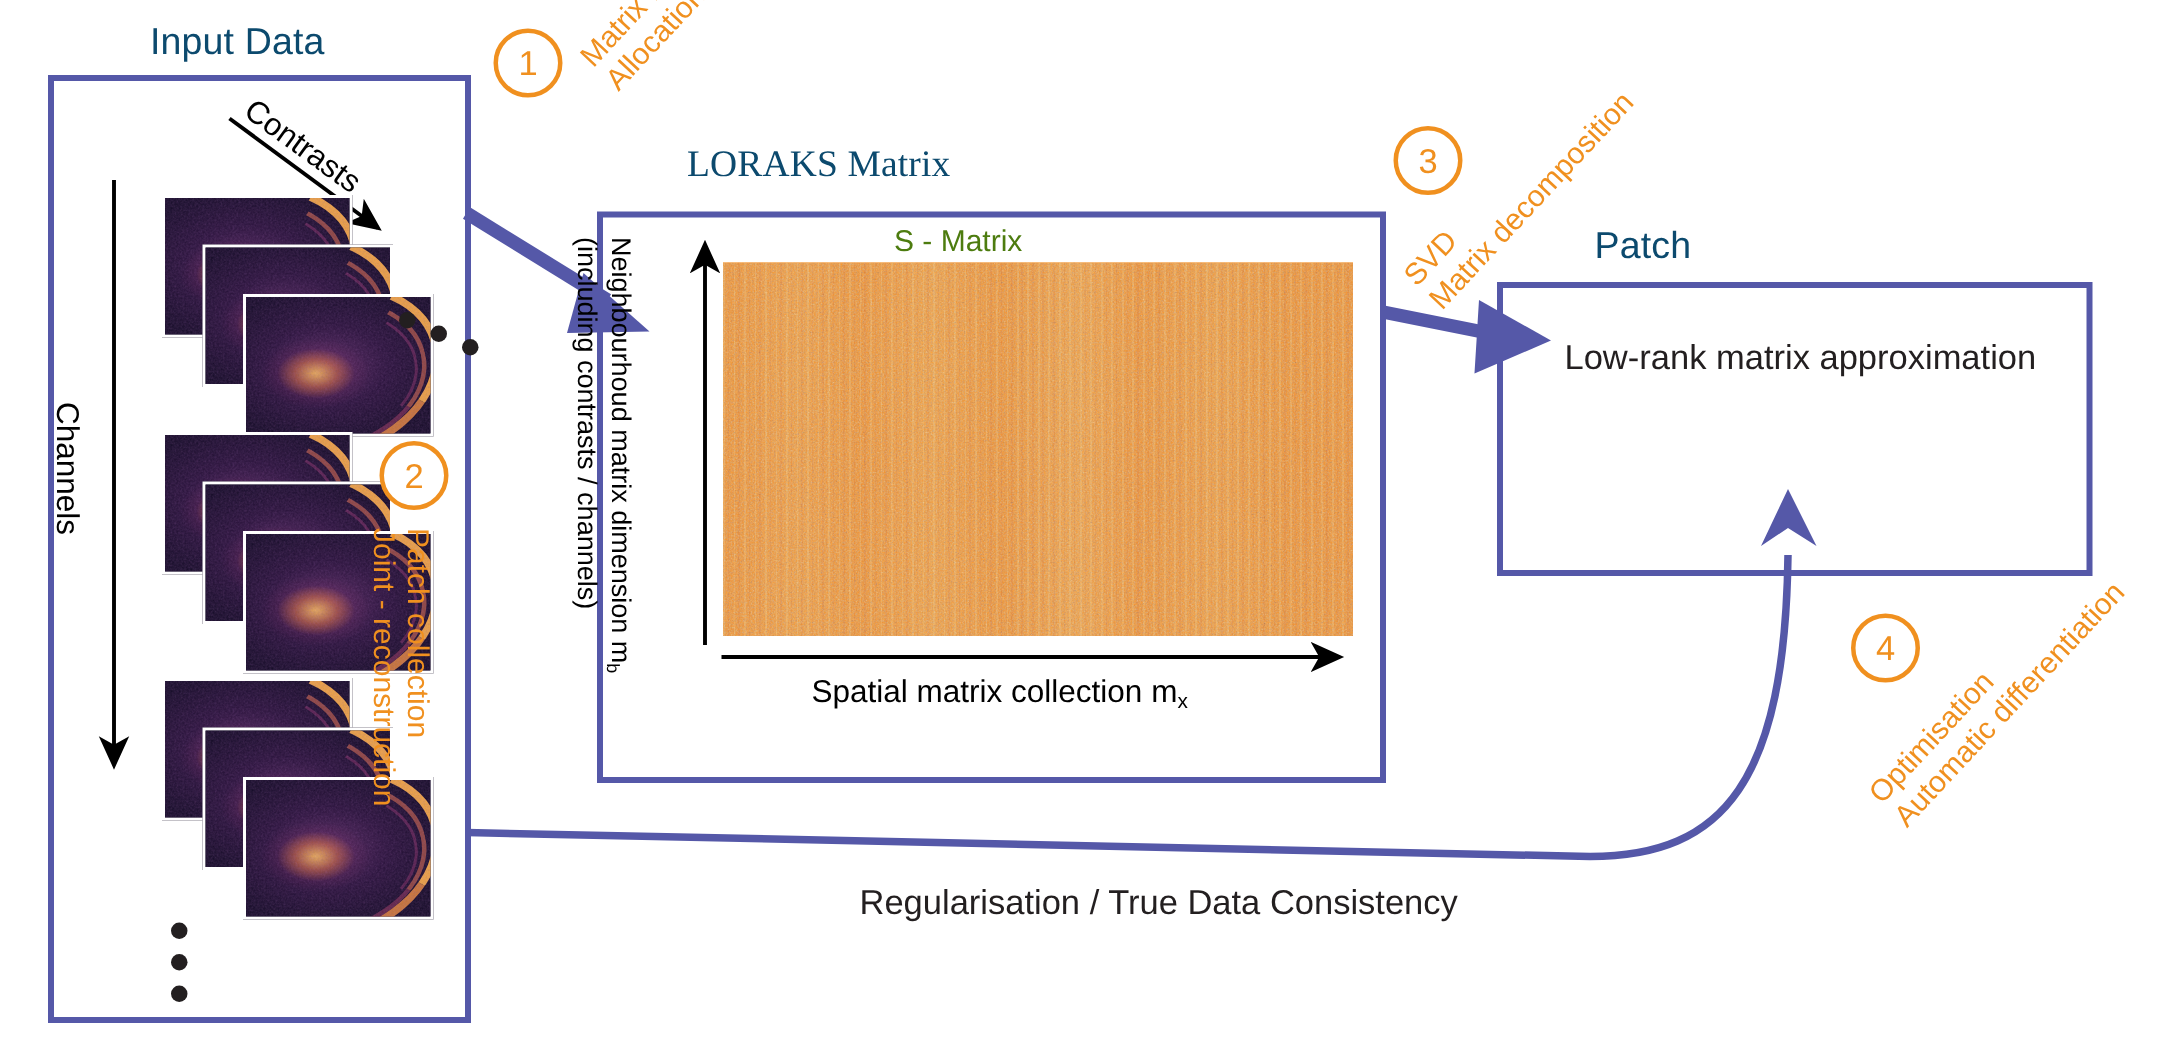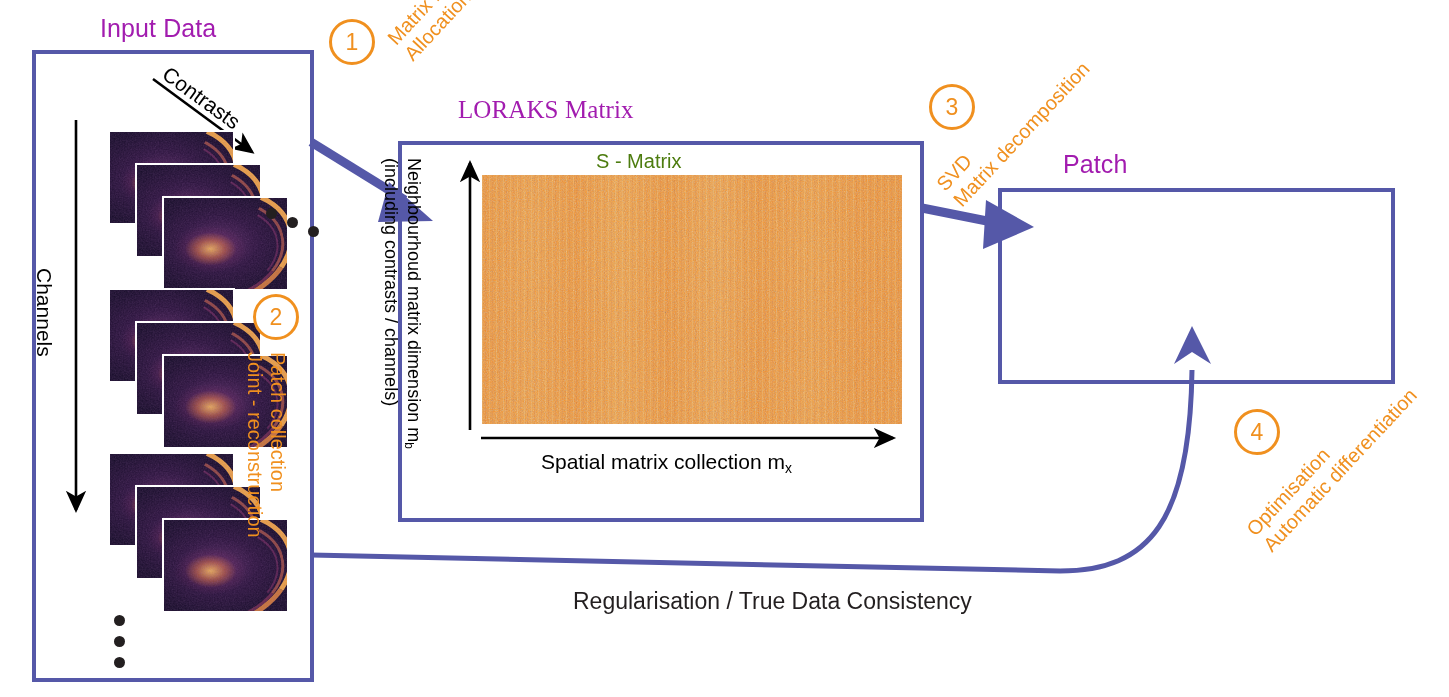--- a/index.html
+++ b/index.html
@@ -18,21 +18,21 @@
     background: #ffffff;
     overflow: hidden;
   }
 
   
   .abs { position: absolute; }
   .nosel { user-select: none; }
 
   
   .section-title {
-    color: #a21caf;
+    color: #0c4a6e;
     font-size: 25px;
     font-weight: 400;
     letter-spacing: 0.1px;
     white-space: nowrap;
   }
 
   
   .box {
     border: 4px solid #5558a8;
     background: transparent;
@@ -385,20 +385,21 @@
   </div>
   <div class="abs step-label nosel" style="left:932px; top:180px; transform-origin:left top; transform:rotate(-47deg);">
     <div>SVD</div>
     <div>Matrix decomposition</div>
   </div>
 
   <div class="abs section-title nosel" style="left:1063px; top:150px;">Patch</div>
 
   <div class="abs box" style="left:998px; top:188px; width:397px; height:196px;"></div>
 
+  <div class="abs body-text nosel" style="left:1043px; top:225px;">Low-rank matrix approximation</div>
 
   <div class="abs" style="left:1234px; top:409px;">
     <div class="step-circle nosel">4</div>
   </div>
   <div class="abs step-label nosel" style="left:1242px; top:525px; transform-origin:left top; transform:rotate(-47deg);">
     <div>Optimisation</div>
     <div>Automatic differentiation</div>
   </div>
 
   <div class="abs cap-text nosel" style="left:573px; top:588px;">Regularisation / True Data Consistency</div>

